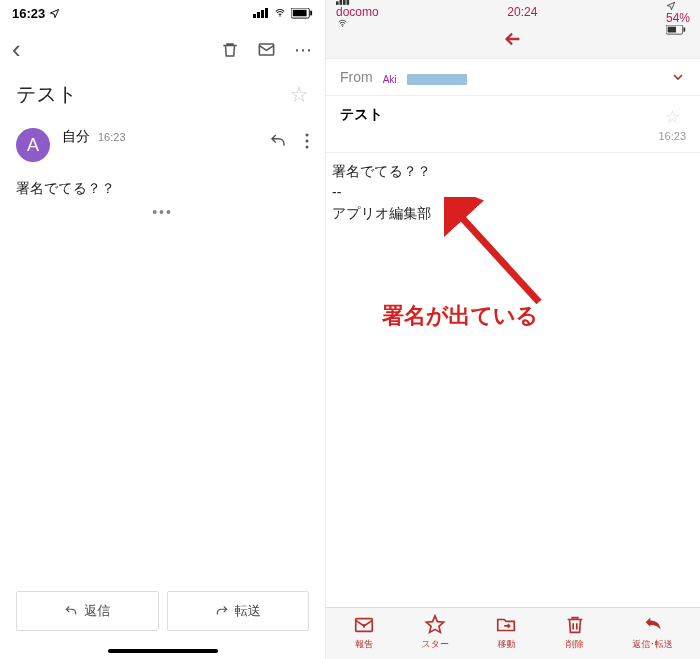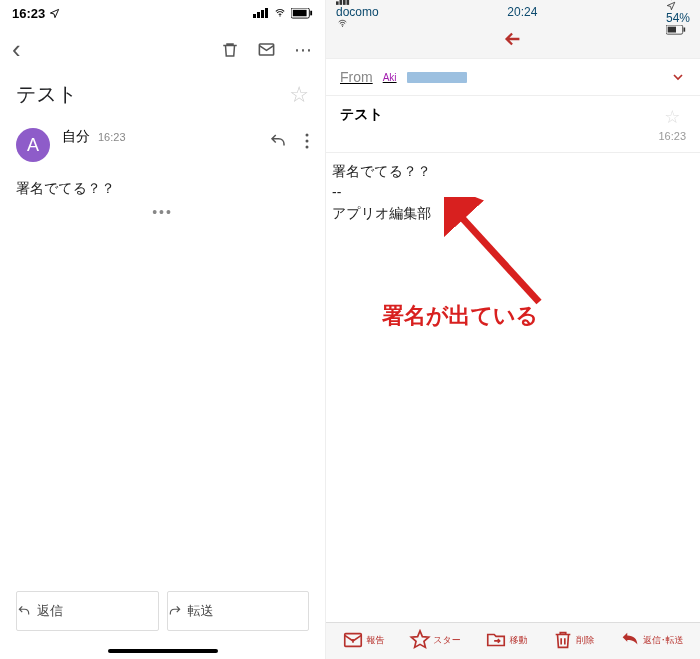--- a/index.html
+++ b/index.html
@@ -41,49 +41,49 @@
     .masked { display: inline-block; width: 110px; height: 9px; background: #e0e0e0; border-radius: 1px; }
     .chev-down { font-size: 8px; color: #888; }
     .sender-actions { display: flex; gap: 18px; color: #555; padding-top: 4px; }
 
     
     .mail-body { padding: 14px 16px; font-size: 14px; color: #222; flex: 1; }
     .dots { color: #888; letter-spacing: 2px; margin-top: 6px; }
 
     
     .reply-bar { display: flex; gap: 8px; padding: 10px 16px 28px; }
-    .reply-btn { flex: 1; border: 1px solid #ddd; background: #fff; padding: 10px 0; font-size: 13px; color: #444; display: flex; align-items: center; gap: 6px; cursor: pointer; border-radius: 2px; }
+    .reply-btn { flex: 1; border: 1px solid #ddd; background: #fff; padding: 10px 0; font-size: 13px; color: #444; display: flex; align-items: center; justify-content: center; gap: 6px; cursor: pointer; border-radius: 2px; }
     .home-indicator { position: absolute; bottom: 6px; left: 50%; transform: translateX(-50%); width: 110px; height: 4px; background: #000; border-radius: 3px; }
 
     
-    .r-statusbar { display: flex; justify-content: space-between; align-items: center; padding: 4px 10px 2px; font-size: 12px; font-weight: 500; height: 22px; color: #0c4a6e; }
+    .r-statusbar { display: flex; justify-content: space-between; align-items: center; padding: 4px 10px 2px; font-size: 12px; font-weight: 500; height: 22px; color: #be185d; }
     .r-back-row { padding: 6px 10px 8px; }
     .r-back { color: #b7312c; font-size: 22px; }
-    .from-row { background: #fff; border-top: 1px solid #eee; border-bottom: 1px solid #eee; display: flex; align-items: center; padding: 10px 14px; gap: 10px; text-decoration: underline; }
+    .from-row { background: #fff; border-top: 1px solid #eee; border-bottom: 1px solid #eee; display: flex; align-items: flex-end; padding: 10px 14px; gap: 10px; }
     .from-label { color: #888; font-size: 14px; }
     .from-name { color: #a21caf; font-size: 10px; }
     .masked-blue { display: inline-block; width: 60px; height: 11px; background: #9cc0e0; border-radius: 1px; }
     .from-chev { margin-left: auto; color: #b7312c; }
 
     .r-subj-row { background: #fff; border-bottom: 1px solid #eee; display: flex; justify-content: space-between; padding: 10px 14px; align-items: flex-start; }
     .r-subj { font-size: 14px; font-weight: 600; }
     .r-subj-right { text-align: right; }
     .r-star { color: #ddd; font-size: 18px; }
     .r-time { font-size: 11px; color: #999; margin-top: 2px; }
 
     .r-body { background: #fff; flex: 1; padding: 8px 6px; font-size: 14px; color: #222; position: relative; }
     .r-body .line { line-height: 1.5; }
 
     
     .anno-wrap { position: absolute; top: 44px; left: 118px; pointer-events: none; }
     .anno-text { position: absolute; top: 148px; left: 56px; color: #d8201f; font-weight: 700; font-size: 22px; white-space: nowrap; pointer-events: none; }
 
     
     .r-bottom { background: #f6f6f6; border-top: 1px solid #ddd; display: flex; justify-content: space-around; padding: 6px 4px 8px; }
-    .r-bottom-item { display: flex; flex-direction: row; align-items: center; gap: 2px; cursor: pointer; }
+    .r-bottom-item { display: flex; flex-direction: column; align-items: center; gap: 2px; cursor: pointer; }
     .r-bottom-item .lbl { font-size: 9px; color: #b7312c; }
     .r-bottom-item svg { stroke: #b7312c; fill: none; }
 
     svg { display: block; }
   </style>
 </head>
 <body>
 
 <div class="pane pane-left">
 

